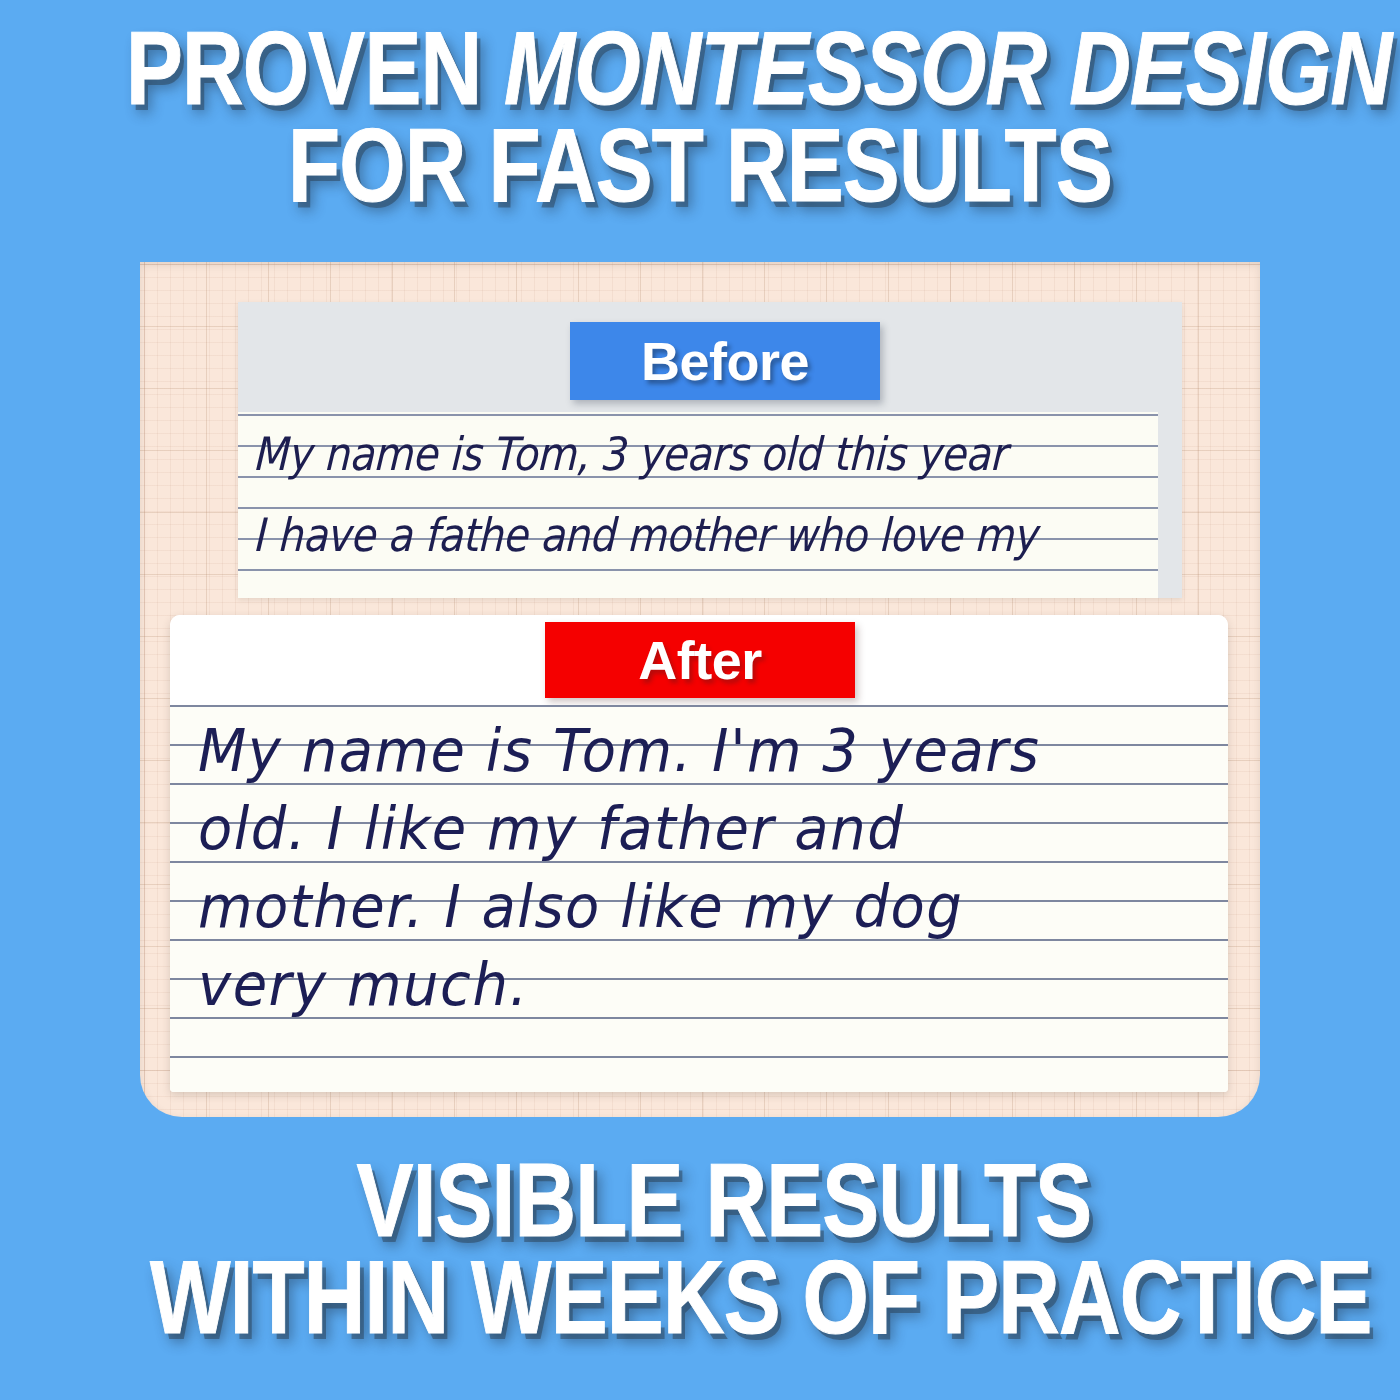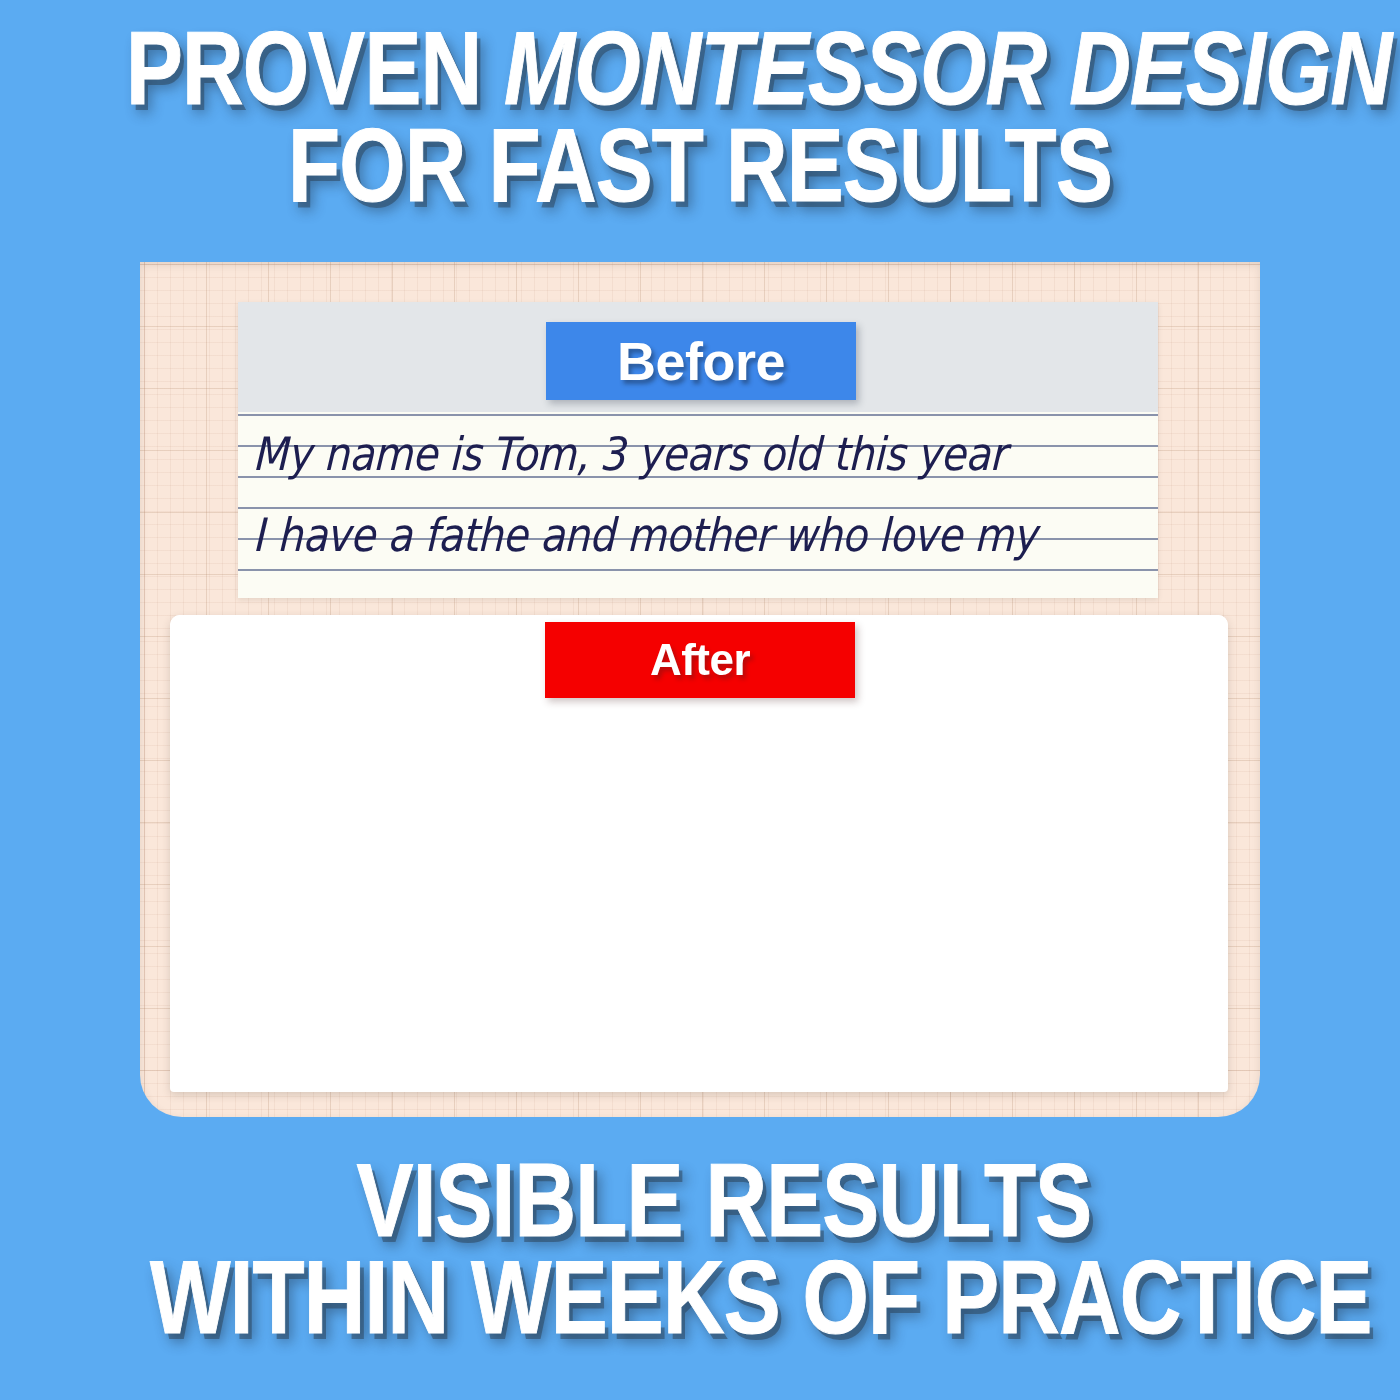--- a/index.html
+++ b/index.html
@@ -72,20 +72,21 @@
 
   
   #before-block {
     position: absolute;
     left: 98px;      
     top: 40px;       
     width: 920px;
     height: 296px;
     background: #E3E6E9;
     box-shadow: 0 2px 5px rgba(80,70,60,0.12);
+    padding-left: 24px;
   }
   #before-header {
     position: relative;
     height: 110px;
   }
   #before-badge {
     position: absolute;
     left: 308px;
     top: 20px;
     width: 310px;
@@ -162,21 +163,21 @@
     width: 310px;
     height: 76px;
     background: #F50000;
     display: flex;
     align-items: center;
     justify-content: center;
     box-shadow: 3px 4px 7px rgba(70,30,30,0.25);
   }
   #after-badge .badge-text {
     color: #ffffff;
-    font-size: 44px;
+    font-size: 54px;
     font-weight: bold;
     font-family: "Liberation Sans", sans-serif;
     letter-spacing: -0.5px;
     text-shadow: 3px 4px 4px rgba(90,25,25,0.40);
     line-height: 1;
   }
   #after-paper {
     position: absolute;
     left: 0;
     top: 90px;
@@ -231,20 +232,26 @@
       <div class="bf-line" id="bf-line-2">I have a fathe and mother who love my</div>
     </div>
   </div>
 
   <div id="after-block">
     <div id="after-header">
       <div id="after-badge">
         <span class="badge-text">After</span>
       </div>
     </div>
+    <div id="after-paper">
+      <div class="af-line" id="af-line-1">My name is Tom.  I'm 3 years</div>
+      <div class="af-line" id="af-line-2">old.  I like my father and</div>
+      <div class="af-line" id="af-line-3">mother.  I also like my dog</div>
+      <div class="af-line" id="af-line-4">very much.</div>
+    </div>
   </div>
 
 </div>
 
 <div id="headline-bottom" class="headline">
   <span class="hl-line">VISIBLE RESULTS</span>
   <span class="hl-line">WITHIN WEEKS OF PRACTICE</span>
 </div>
 
 </body></html>

